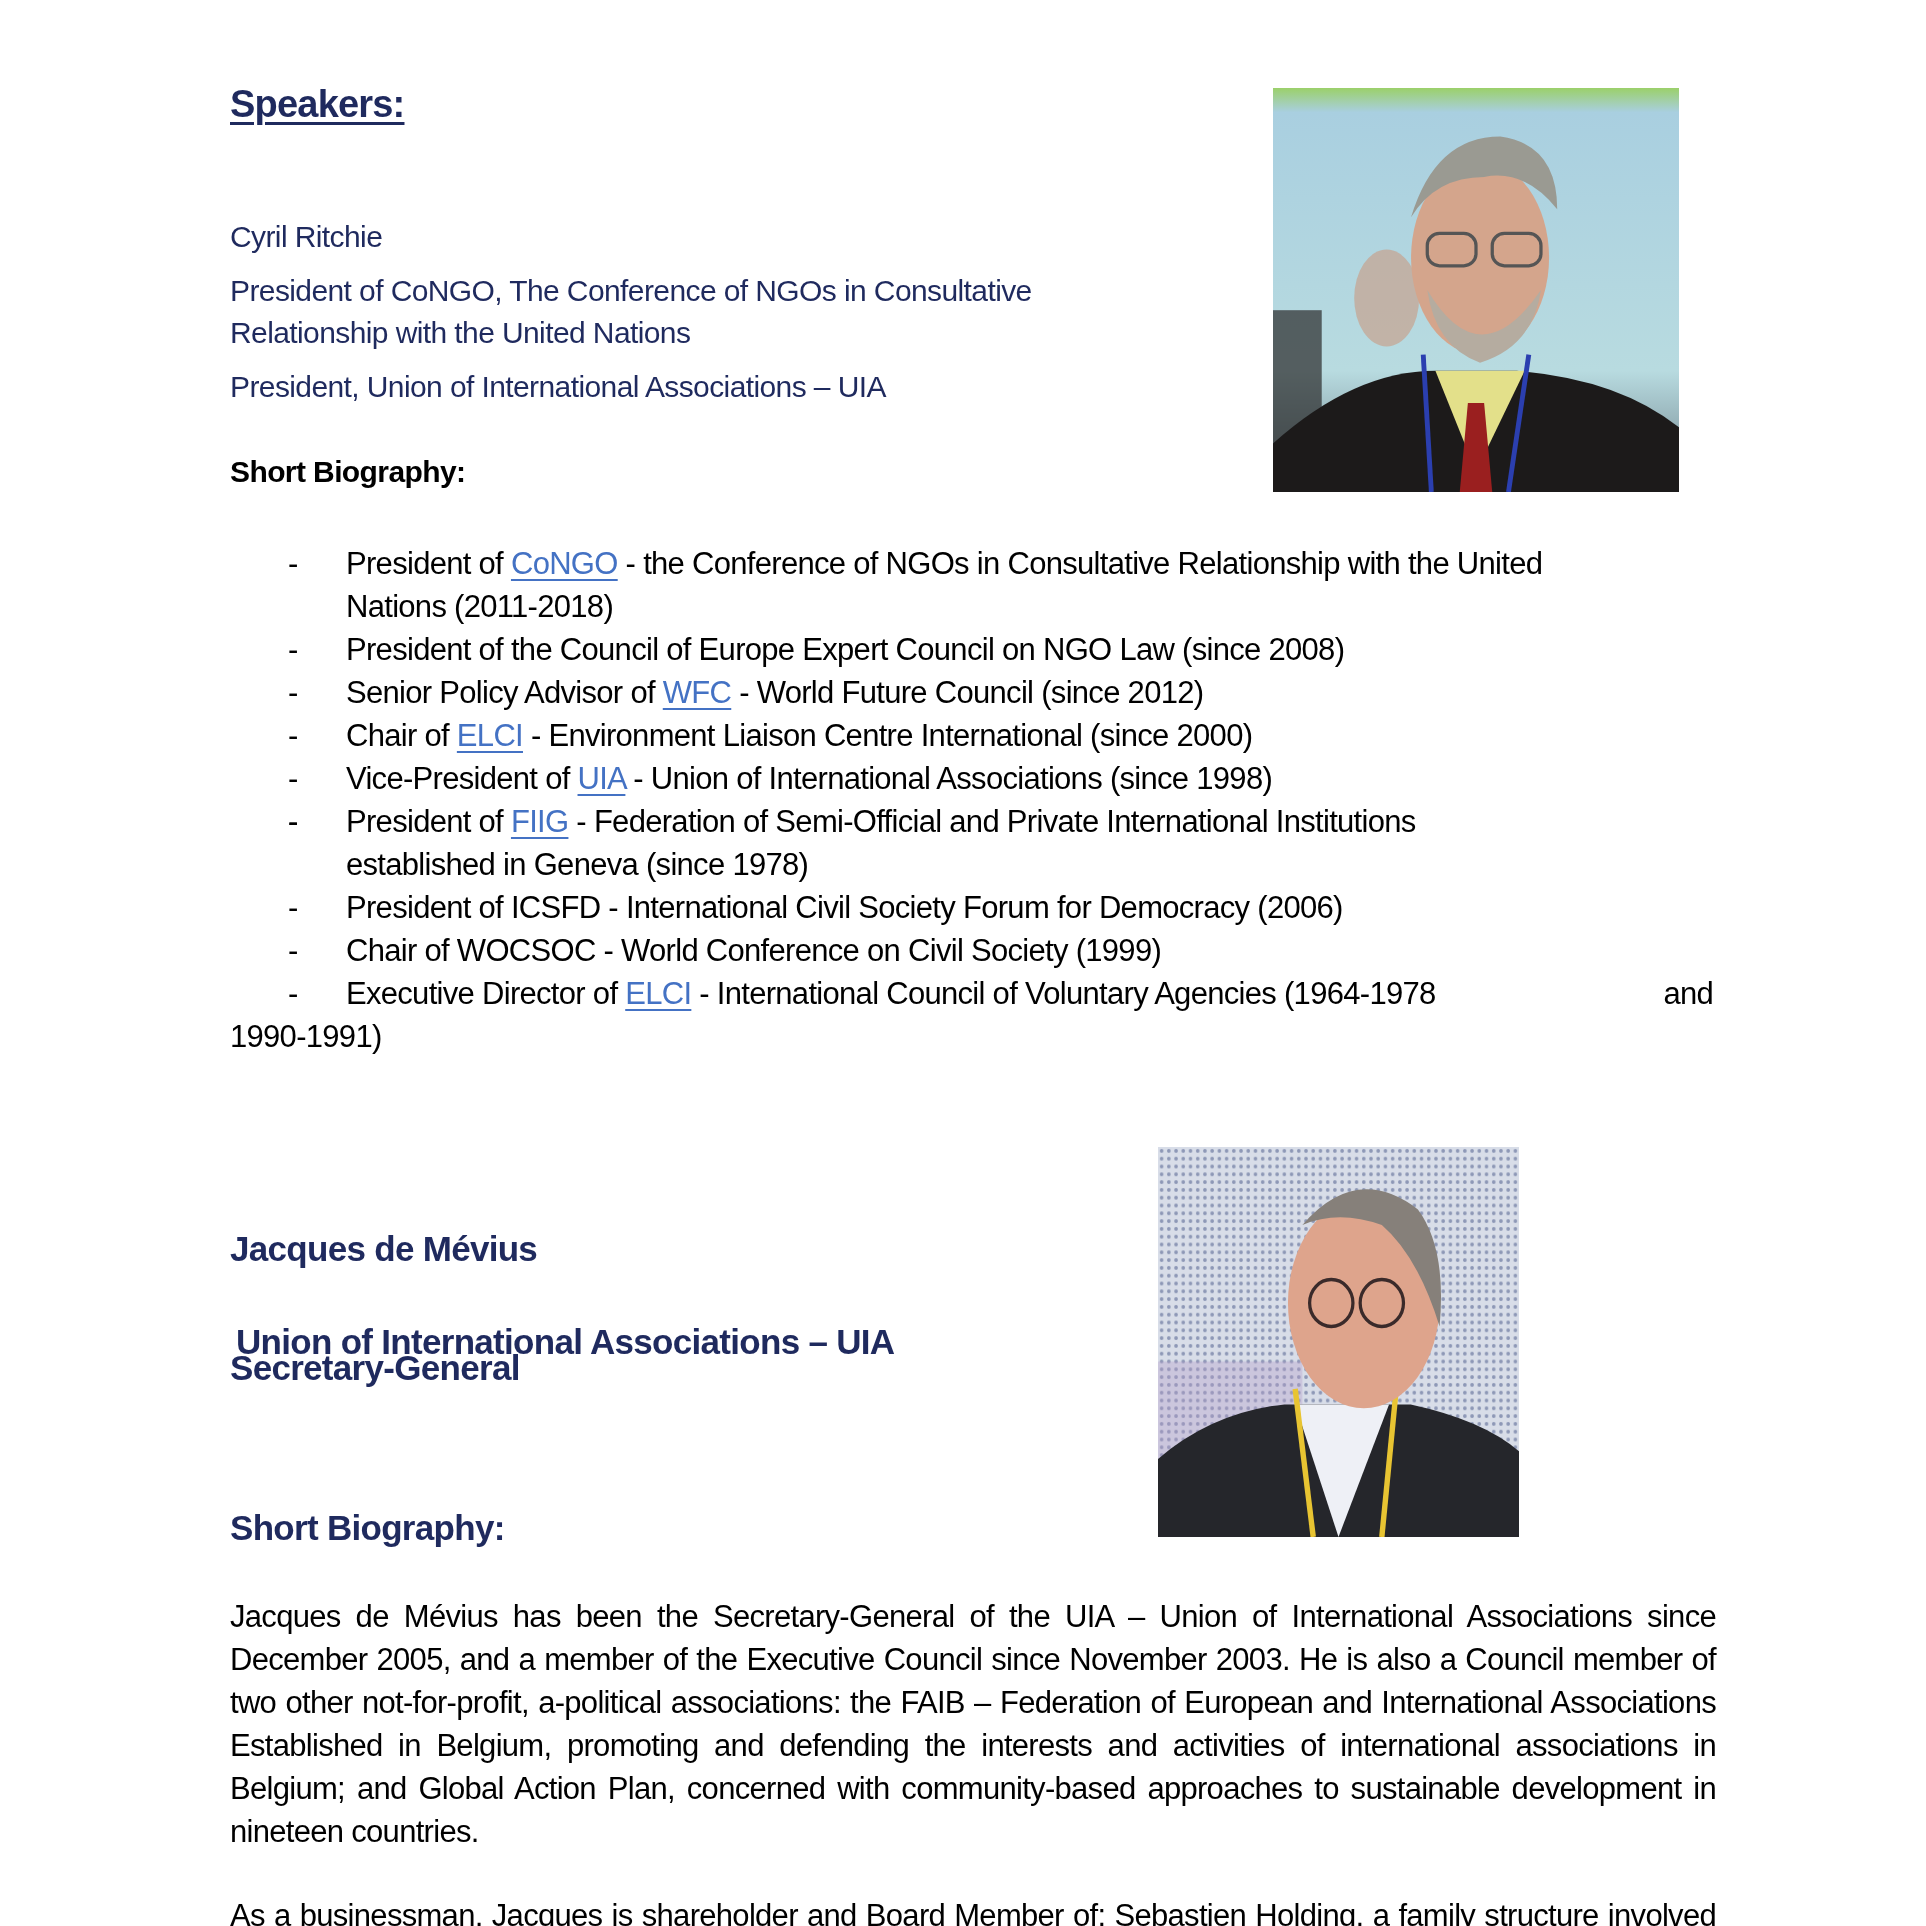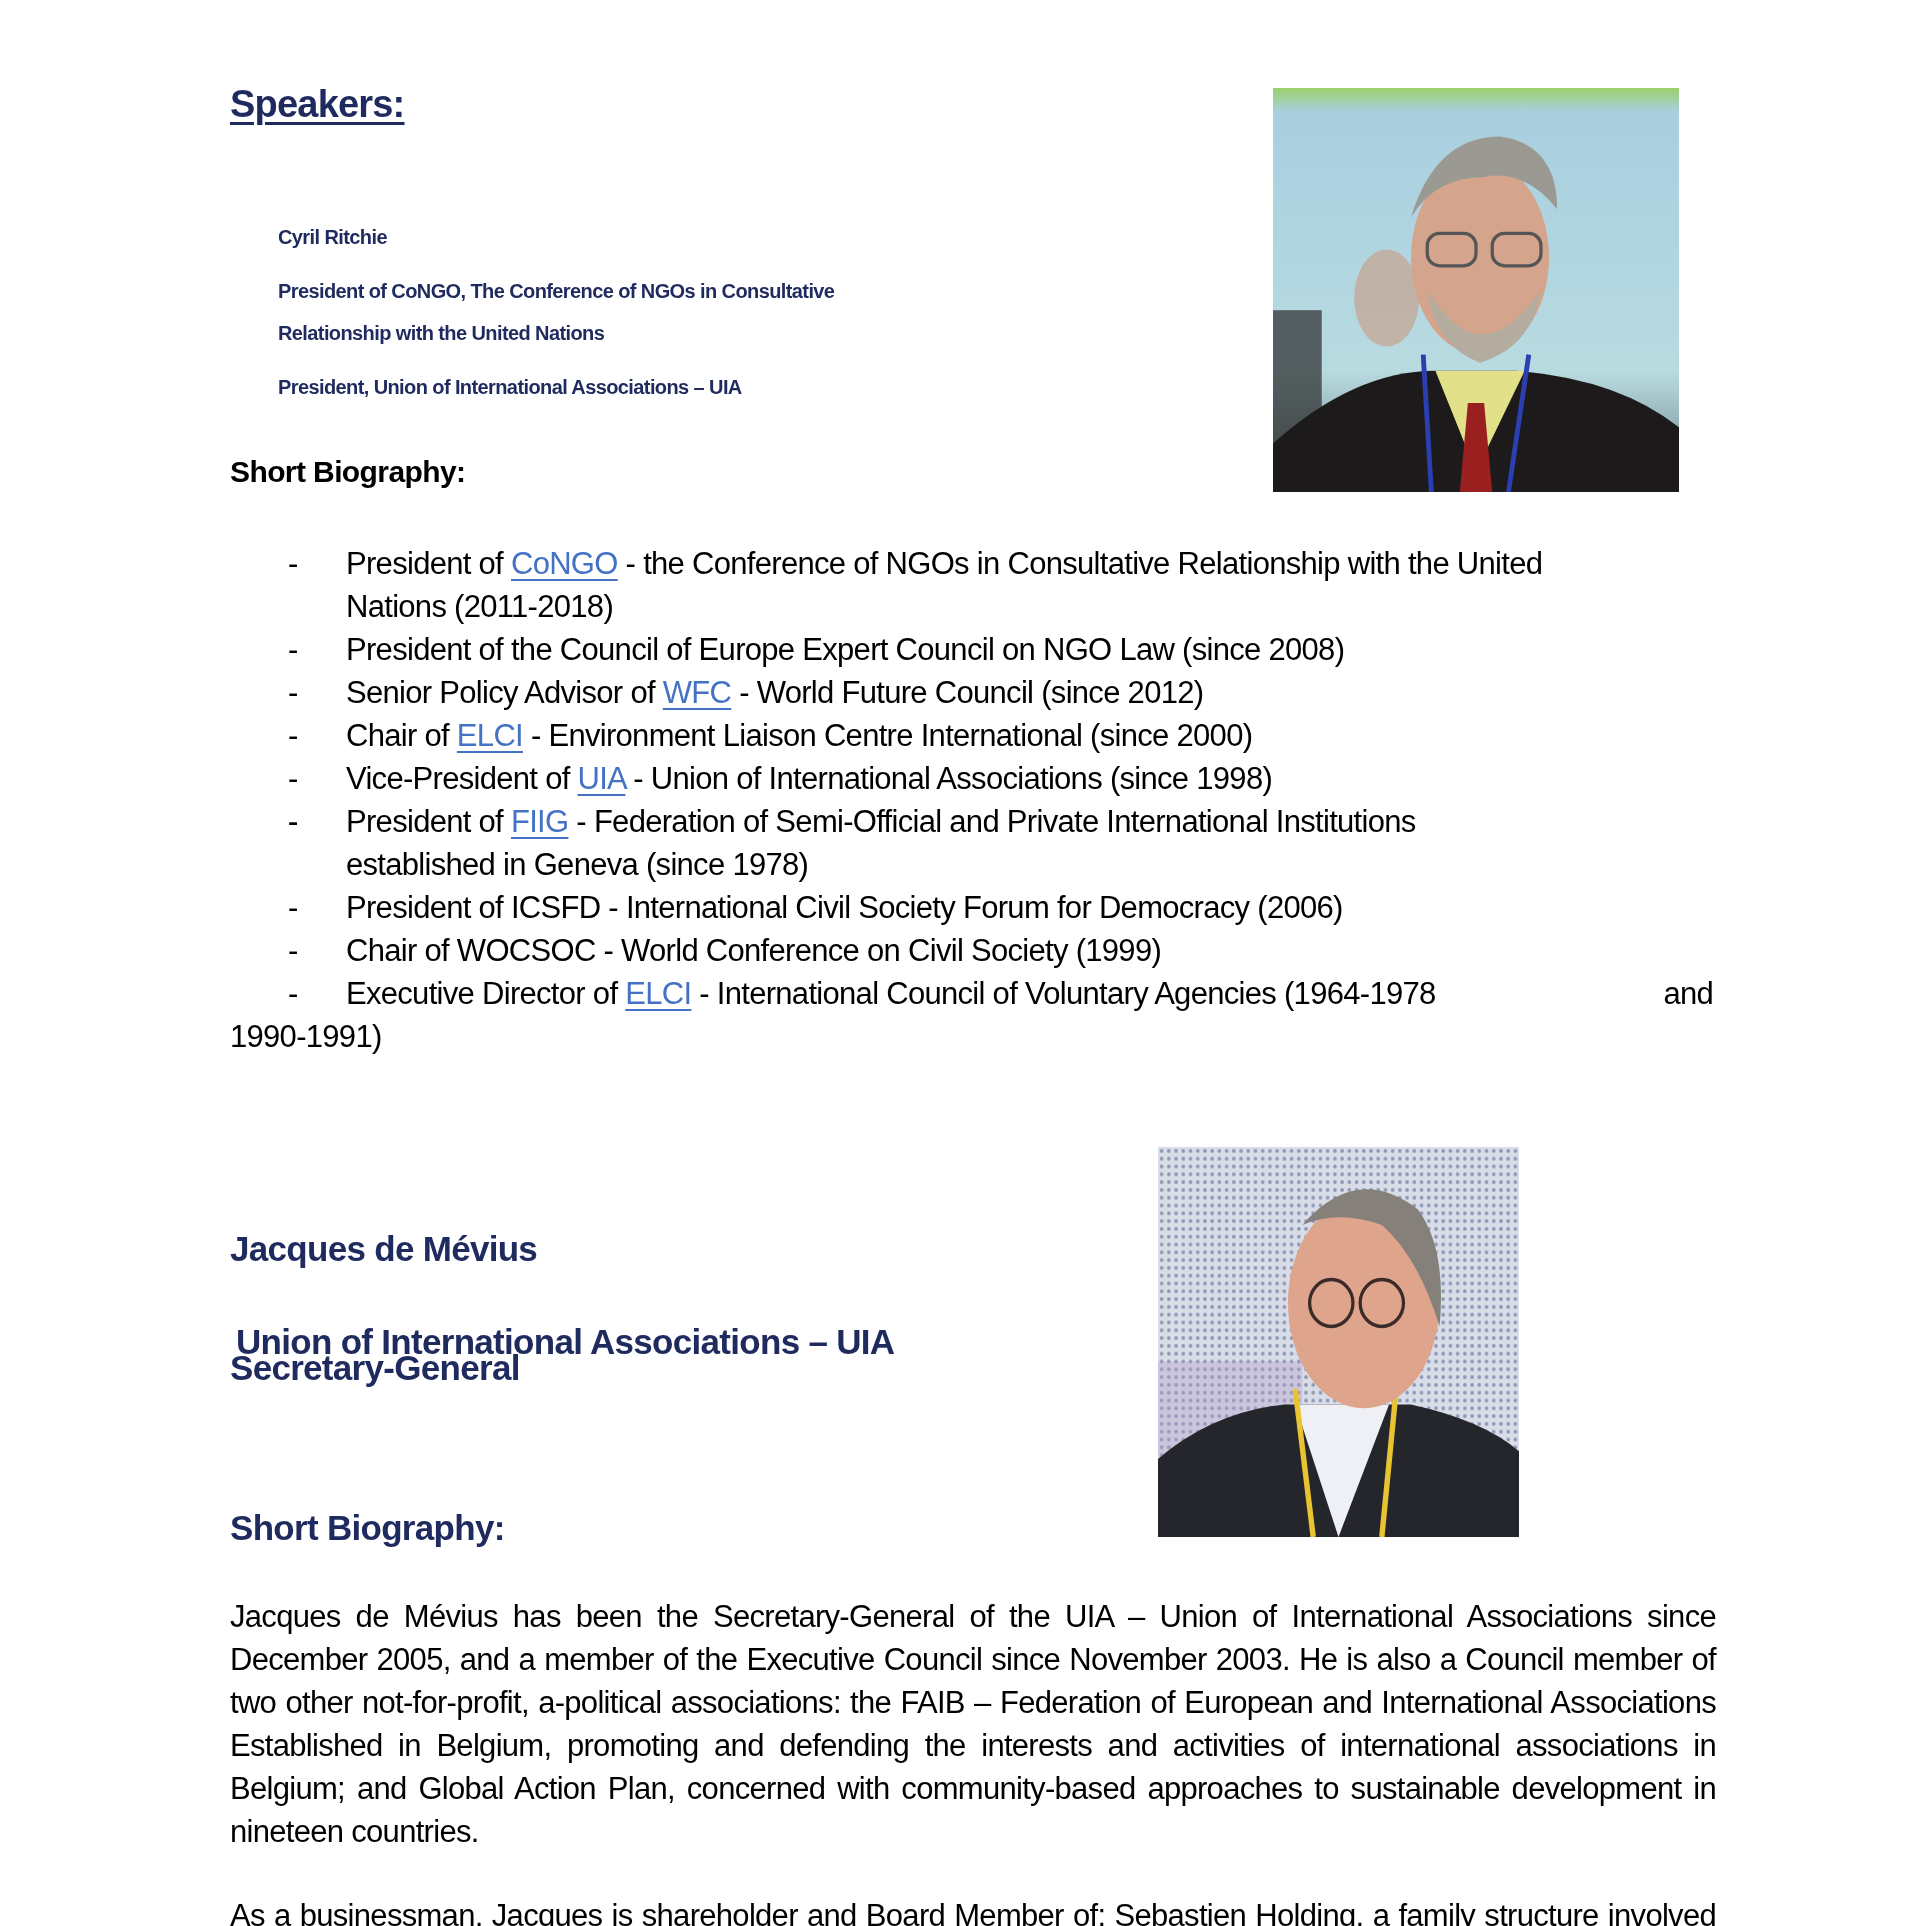--- a/index.html
+++ b/index.html
@@ -1,21 +1,21 @@
 <!DOCTYPE html>
 <html style="font-size:6.2px"><head>
 <meta charset="utf-8">
 <style>
   html, body { margin: 0; padding: 0; background: #ffffff; }
   body { width: 1965px; height: 2542px; position: relative; overflow: hidden;
          font-family: "Liberation Sans", "DejaVu Sans", sans-serif; color: #000; }
   .abs { position: absolute; }
   .navy { color: #1f2a5e; }
   .h-speakers { left: 230px; top: 83px; font-size: 38px; font-weight: bold; text-decoration: underline; text-decoration-thickness: 2.7px; text-underline-offset: 5.4px; letter-spacing: -0.8px; }
-  .bold-navy { font-weight: bold; font-size: 20px; line-height: 42px; letter-spacing: -0.6px; margin-left: 48px; }
+  .bold-navy { font-weight: normal; font-size: 30px; line-height: 42px; letter-spacing: -0.6px; }
   .bio-label { font-weight: bold; font-size: 30px; letter-spacing: -0.6px; }
   .list { left: 230px; top: 542px; width: 1483px; font-size: 31px; line-height: 43px; letter-spacing: -0.7px; }
   .li { position: relative; padding-left: 116px; }
   .li .dash { position: absolute; left: 58px; top: 0; }
   .link { color: #4472c4; text-decoration: underline; text-decoration-thickness: 1.9px; text-underline-offset: 4.6px; }
   .cont { padding-left: 0; }
   .h2 { font-weight: bold; font-size: 35px; line-height: 47px; letter-spacing: -0.7px; }
   .para { left: 230px; width: 1486px; font-size: 31px; line-height: 43px; text-align: justify; letter-spacing: -0.7px; }
   .photo { position: absolute; overflow: hidden; }
   .photo svg { width: 100%; height: 100%; display: block; }

